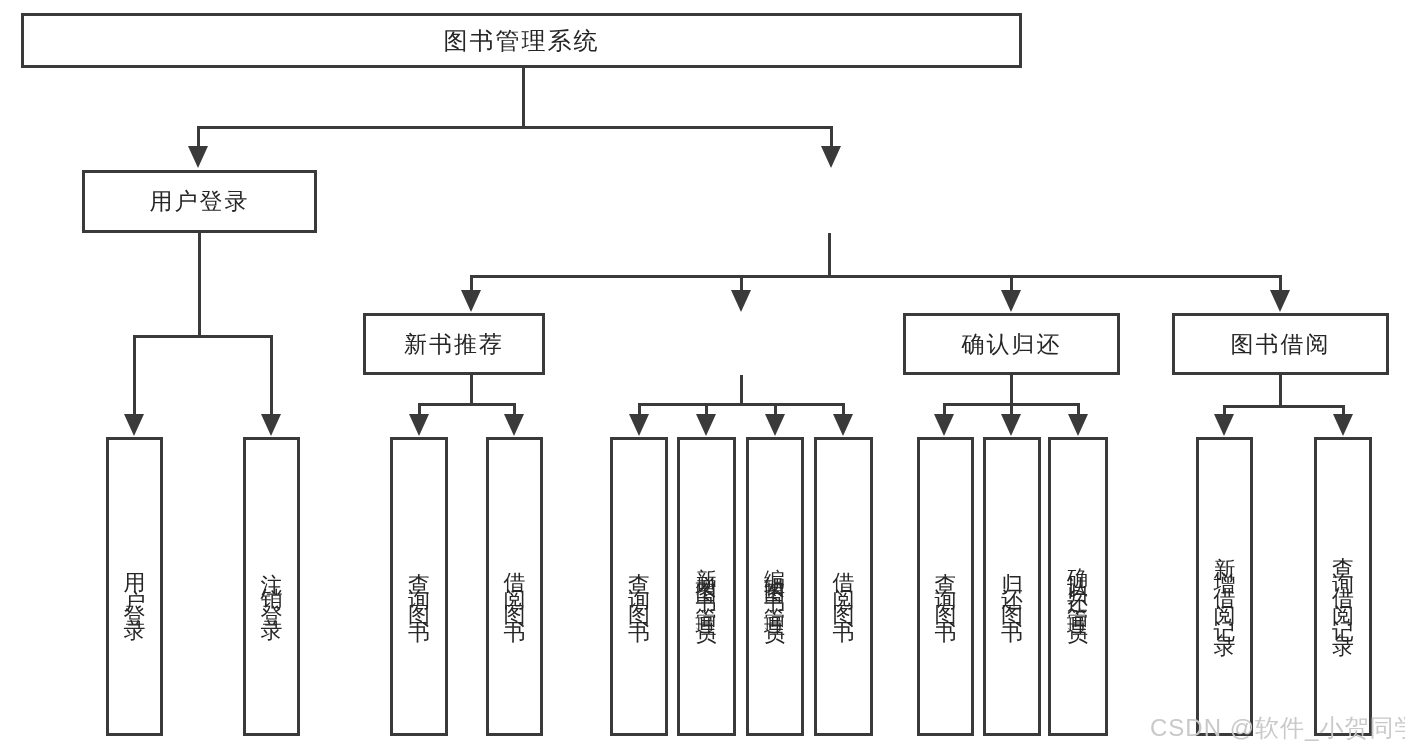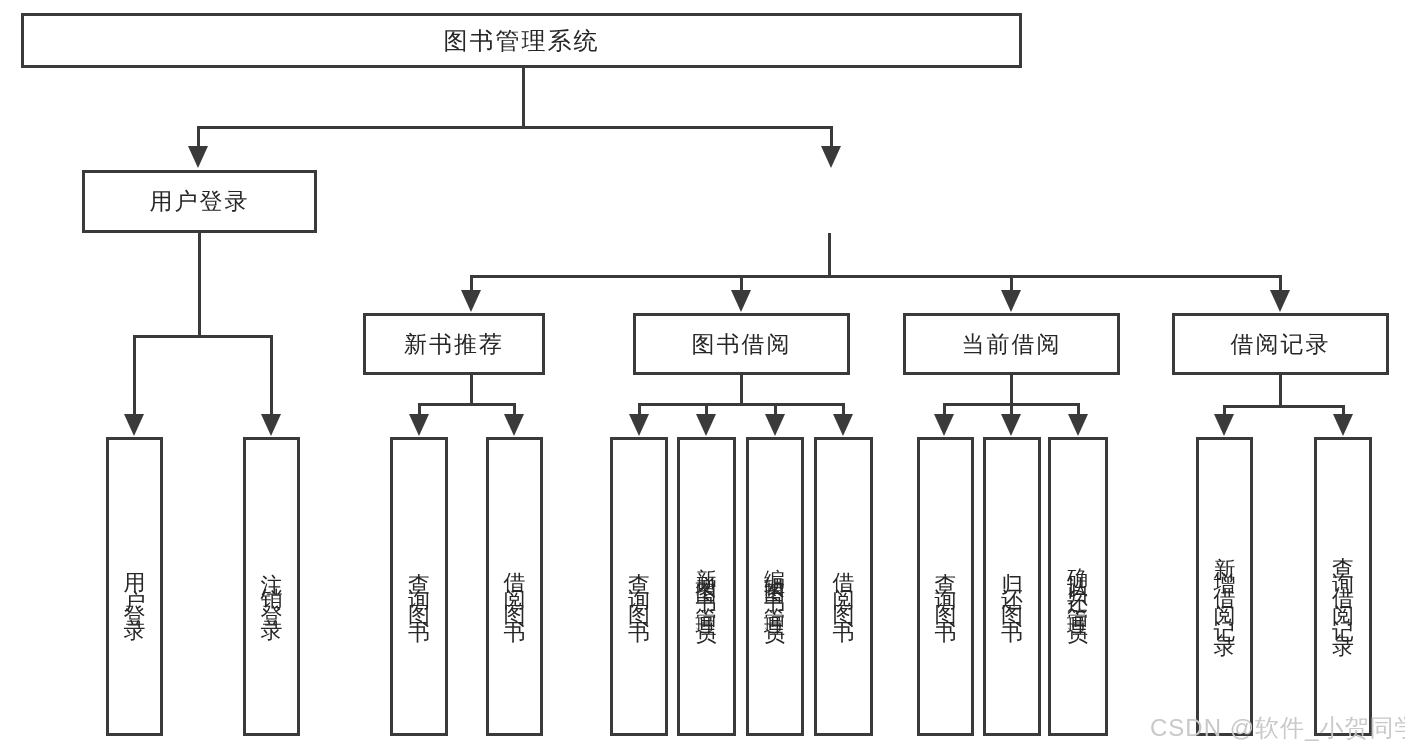--- a/index.html
+++ b/index.html
@@ -67,23 +67,22 @@
   <div class="line" style="left:470px;top:275px;width:3px;height:17px"></div>
   <div class="line" style="left:740px;top:275px;width:3px;height:17px"></div>
   <div class="line" style="left:1010px;top:275px;width:3px;height:17px"></div>
   <div class="line" style="left:1279px;top:275px;width:3px;height:17px"></div>
   <div class="arr" style="left:461px;top:290px"></div>
   <div class="arr" style="left:731px;top:290px"></div>
   <div class="arr" style="left:1001px;top:290px"></div>
   <div class="arr" style="left:1270px;top:290px"></div>
 
   <div class="box hbox" style="left:363px;top:313px;width:182px;height:62px">新书推荐</div>
-  <div class="box hbox" style="left:633px;top:313px;width:217px;height:62px">图书借阅</div>
-  <div class="box hbox" style="left:903px;top:313px;width:217px;height:62px">当前借阅</div>
-  <div class="box hbox" style="left:1172px;top:313px;width:217px;height:62px">借阅记录</div>
+  <div class="box hbox" style="left:903px;top:313px;width:217px;height:62px">确认归还</div>
+  <div class="box hbox" style="left:1172px;top:313px;width:217px;height:62px">图书借阅</div>
 
   <div class="line" style="left:470px;top:375px;width:3px;height:30px"></div>
   <div class="line" style="left:418px;top:403px;width:98px;height:3px"></div>
   <div class="line" style="left:418px;top:403px;width:3px;height:13px"></div>
   <div class="line" style="left:513px;top:403px;width:3px;height:13px"></div>
   <div class="arr" style="left:409px;top:414px"></div>
   <div class="arr" style="left:504px;top:414px"></div>
 
   <div class="box vbox" style="left:390px;top:437px;width:58px;height:299px">查询图书</div>
   <div class="box vbox" style="left:486px;top:437px;width:57px;height:299px">借阅图书</div>

